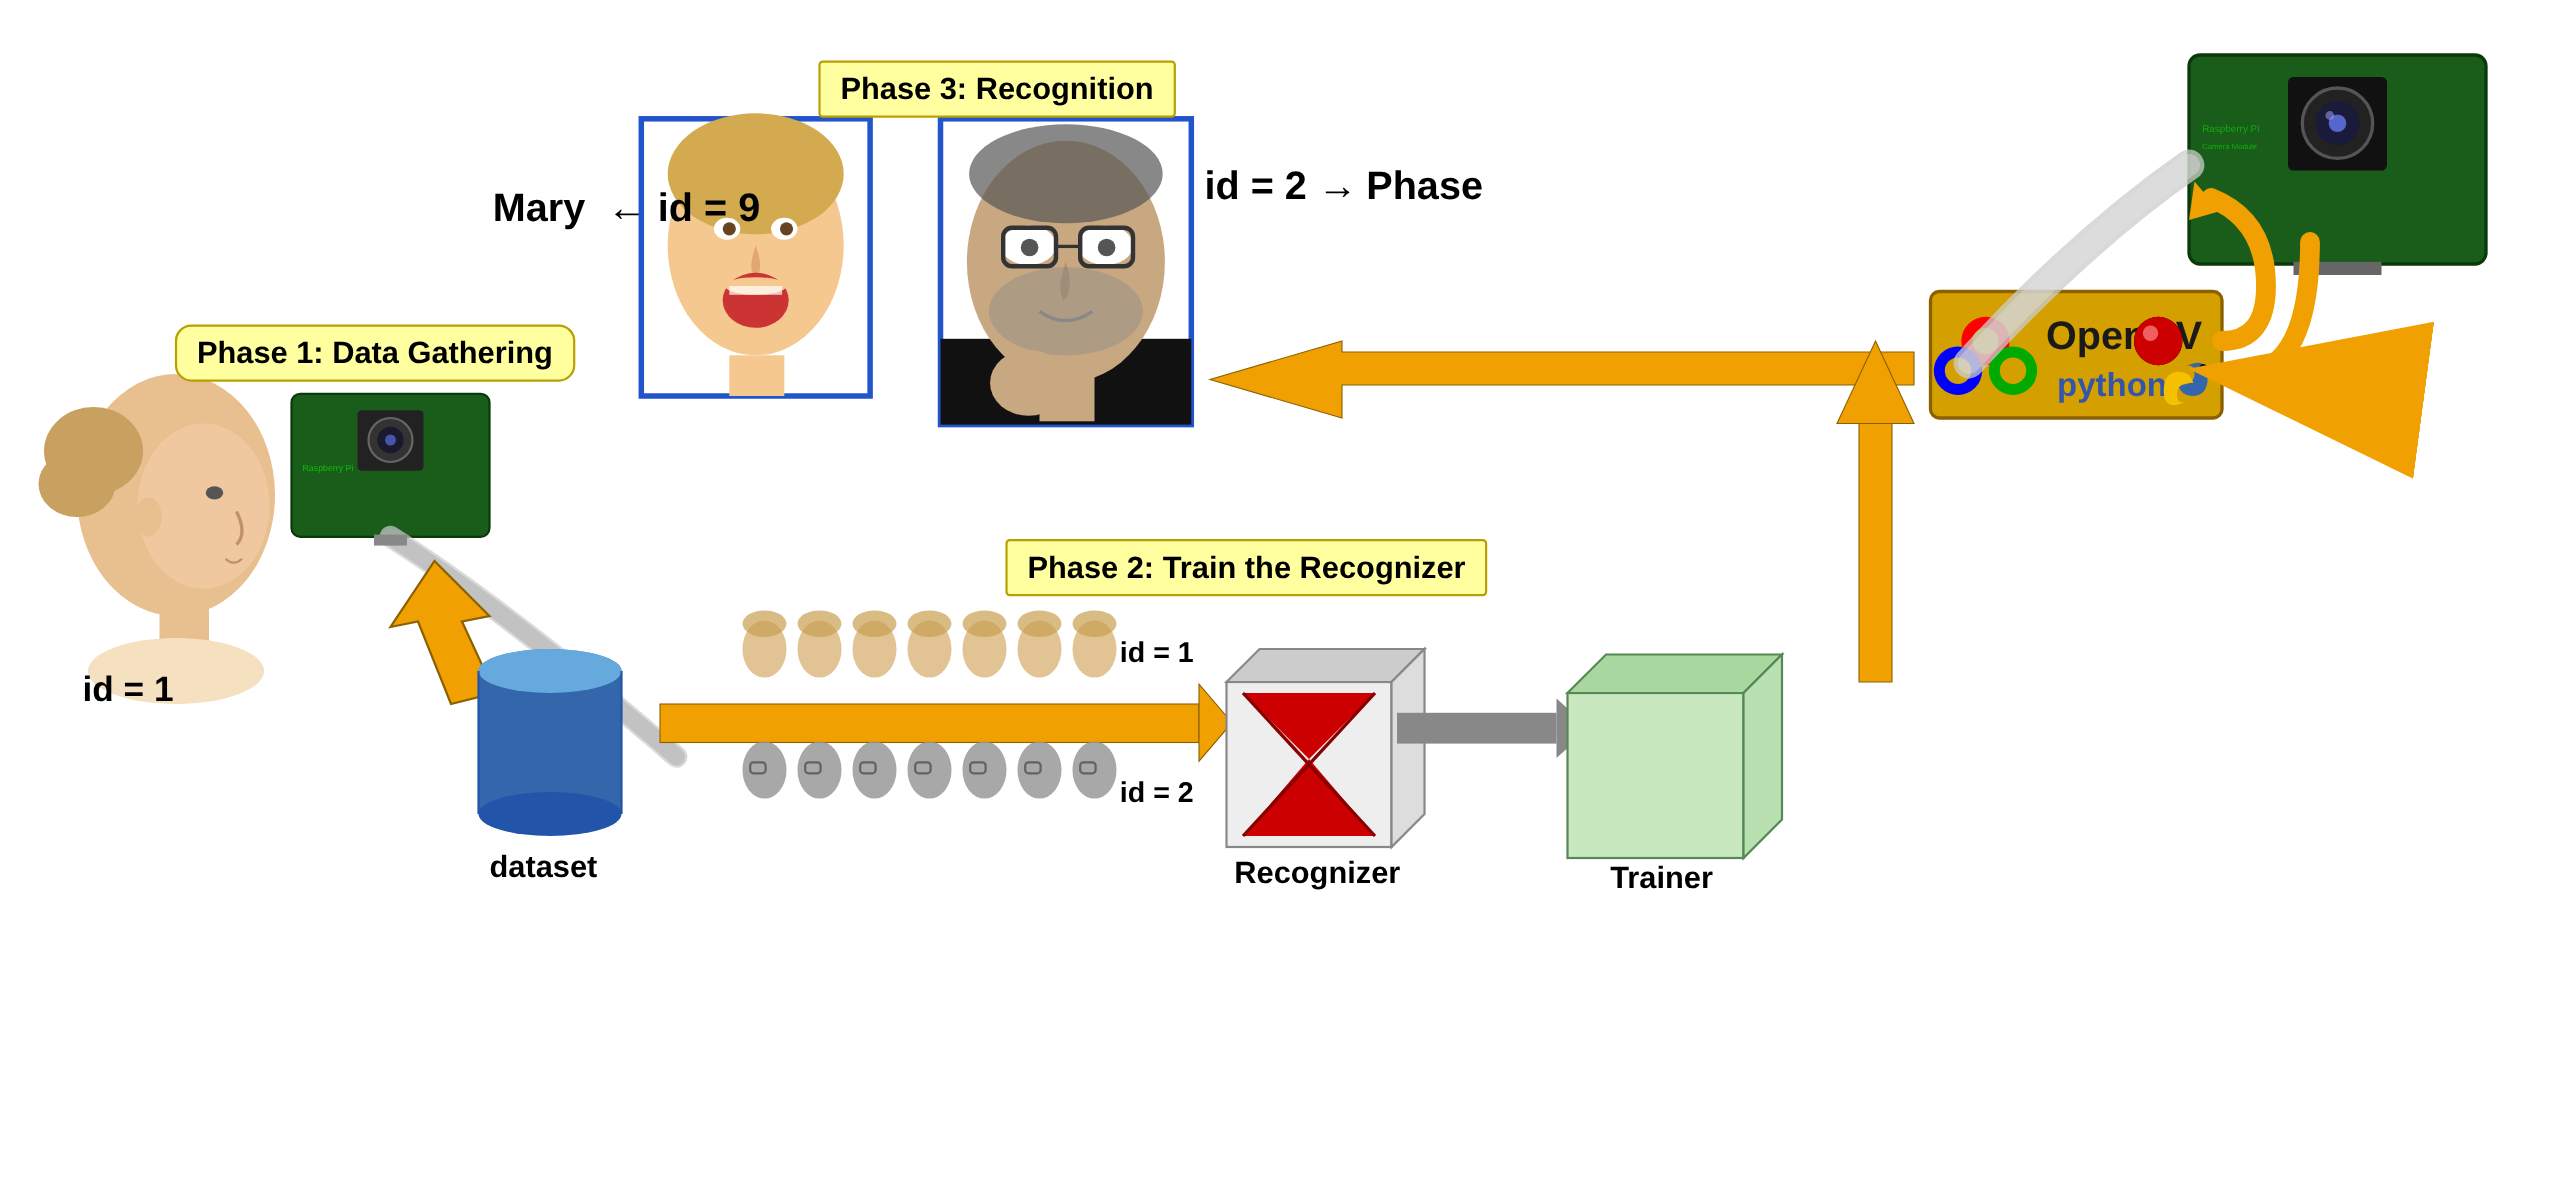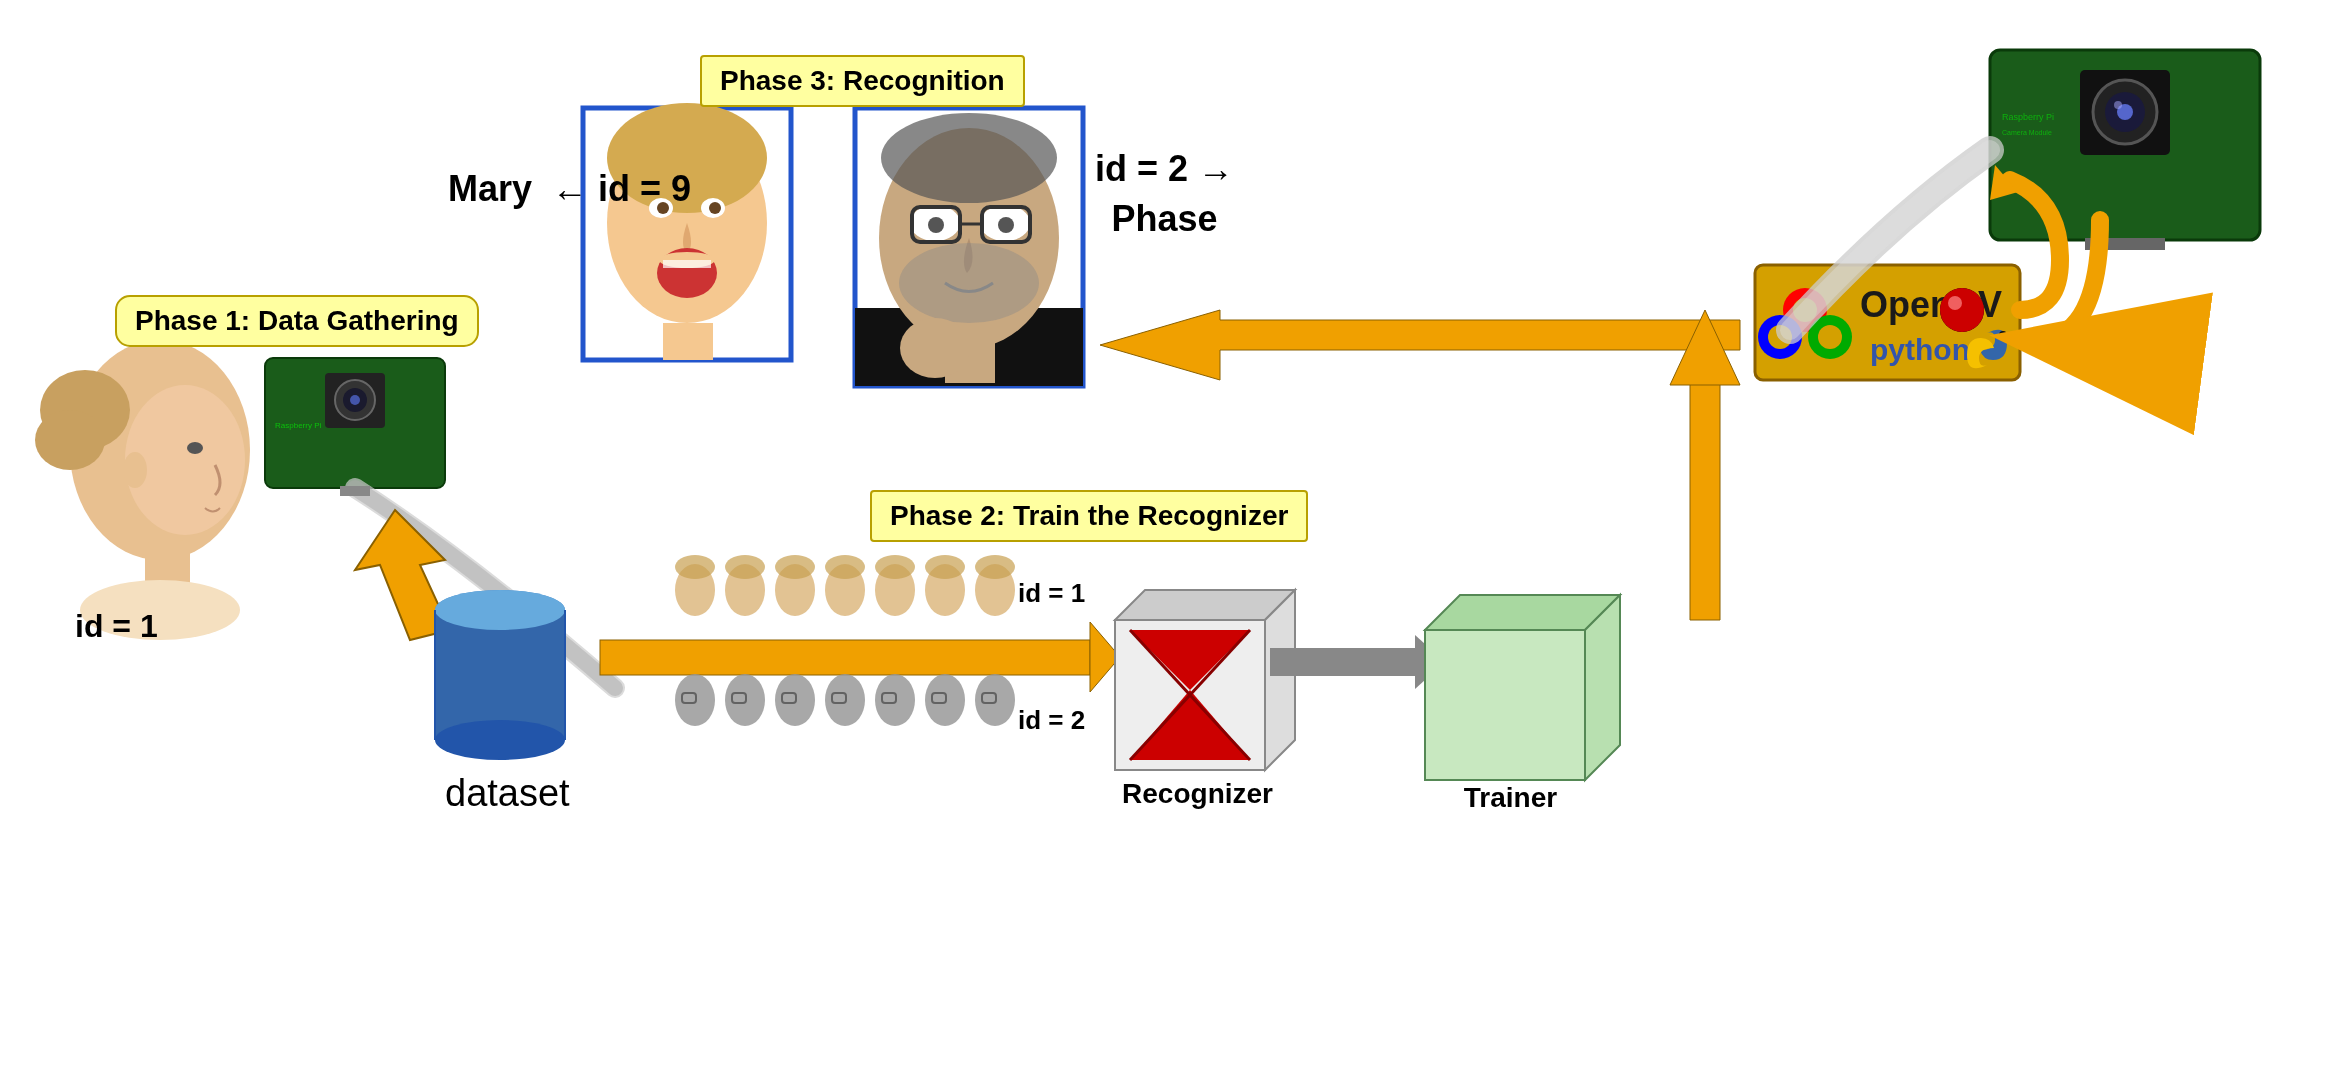--- a/index.html
+++ b/index.html
@@ -13,20 +13,21 @@
     }
 
     .phase-label {
       background: #ffffa0;
       border: 2px solid #b8a000;
       padding: 8px 18px;
       font-size: 28px;
       font-weight: bold;
       display: inline-block;
       border-radius: 4px;
+      margin-left: 44px;
     }
 
     
     .phase3-label {
       position: absolute;
       top: 55px;
       left: 700px;
     }
 
     
@@ -288,28 +289,28 @@
 
 <div class="phase-label phase1-label">Phase 1: Data Gathering</div>
 
 <div class="phase-label phase2-label">Phase 2: Train the Recognizer</div>
 
 <div style="position:absolute; top:168px; left:448px; font-size:36px; font-weight:bold; display:flex; align-items:center; gap:20px;">
   <span>Mary</span>
   <span>← id = 9</span>
 </div>
 
-<div style="position:absolute; top:148px; left:1095px; font-size:36px; font-weight:bold; display:flex; align-items:center; gap:8px;flex-direction:column;">
+<div style="position:absolute; top:148px; left:1095px; font-size:36px; font-weight:bold; display:flex; align-items:center; gap:8px;">
   <span>id = 2 →</span>
   <span>Phase</span>
 </div>
 
 <div style="position:absolute; top:608px; left:75px; font-size:32px; font-weight:bold;">id = 1</div>
 
-<div style="position:absolute; top:772px; left:445px; font-size:38px; font-weight:normal;">dataset</div>
+<div style="position:absolute; top:772px; left:445px; font-size:28px; font-weight:bold;">dataset</div>
 
 <div style="position:absolute; top:578px; left:1018px; font-size:26px; font-weight:bold;">id = 1</div>
 
 <div style="position:absolute; top:685px; left:1018px; font-size:26px; font-weight:bold;margin-top:20px;">id = 2</div>
 
 <div style="position:absolute; top:778px; left:1118px; font-size:28px; font-weight:bold; width:155px; text-align:right;">Recognizer</div>
 
 <div style="position:absolute; top:782px; left:1433px; font-size:28px; font-weight:bold; width:155px; text-align:center;">Trainer</div>
 
 </body></html>

